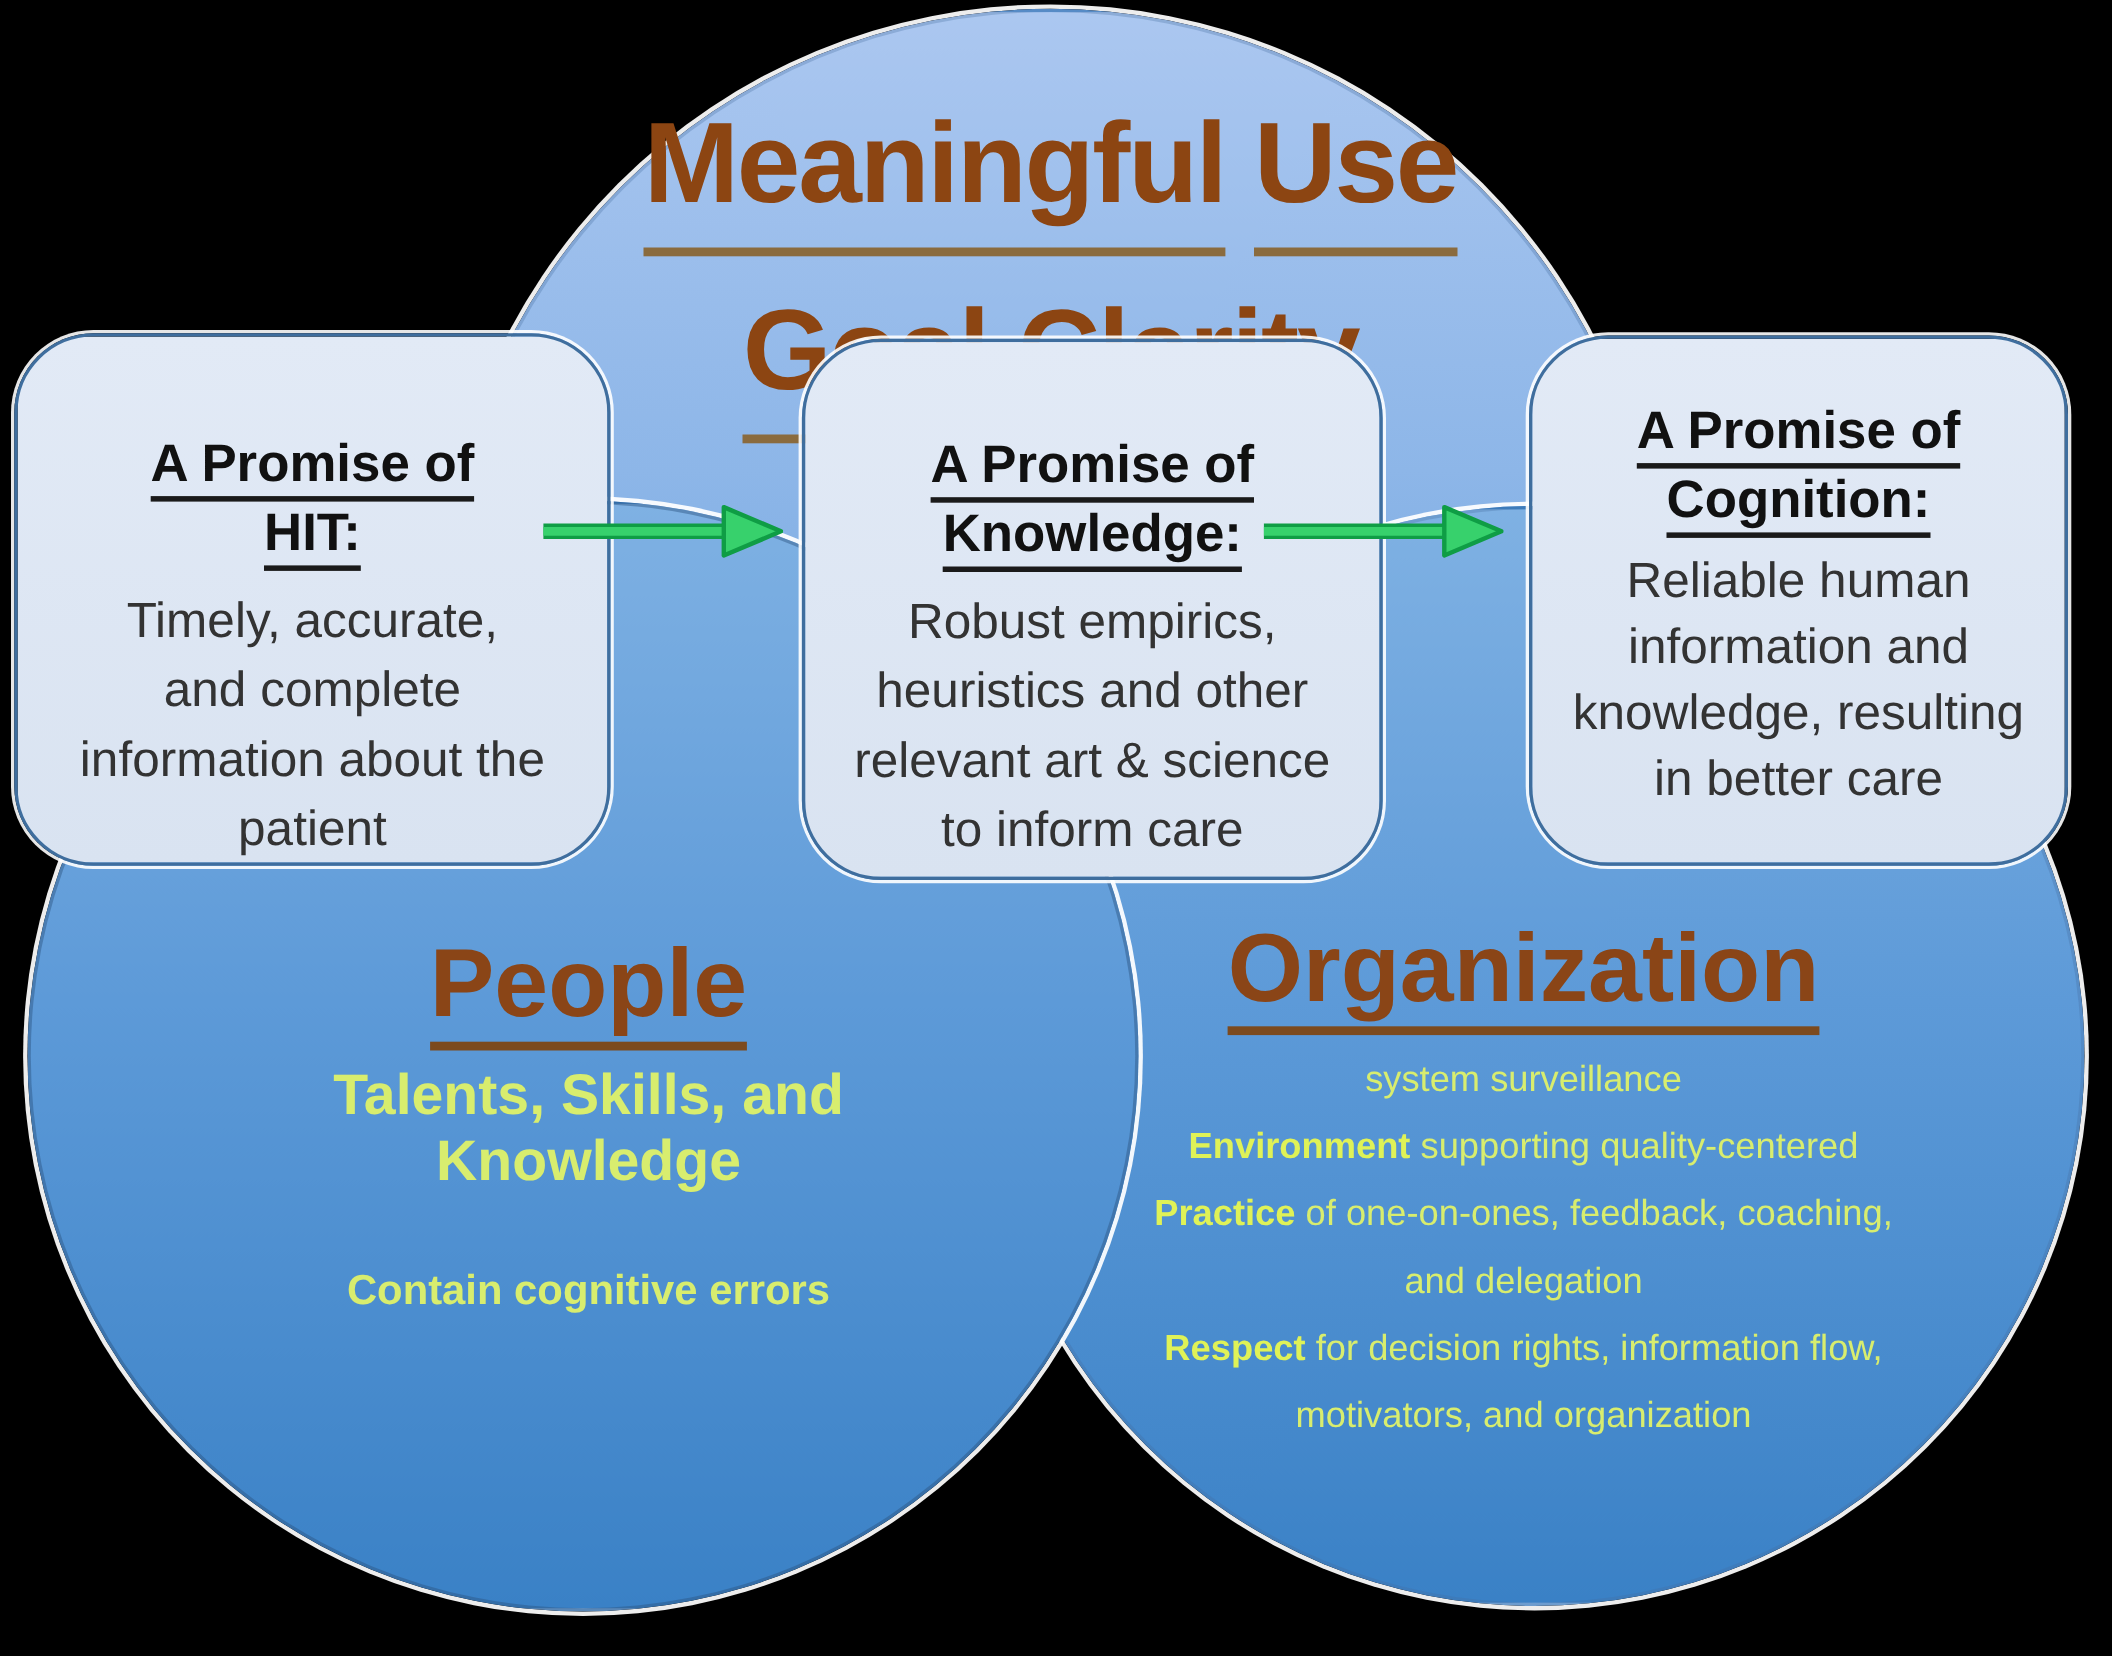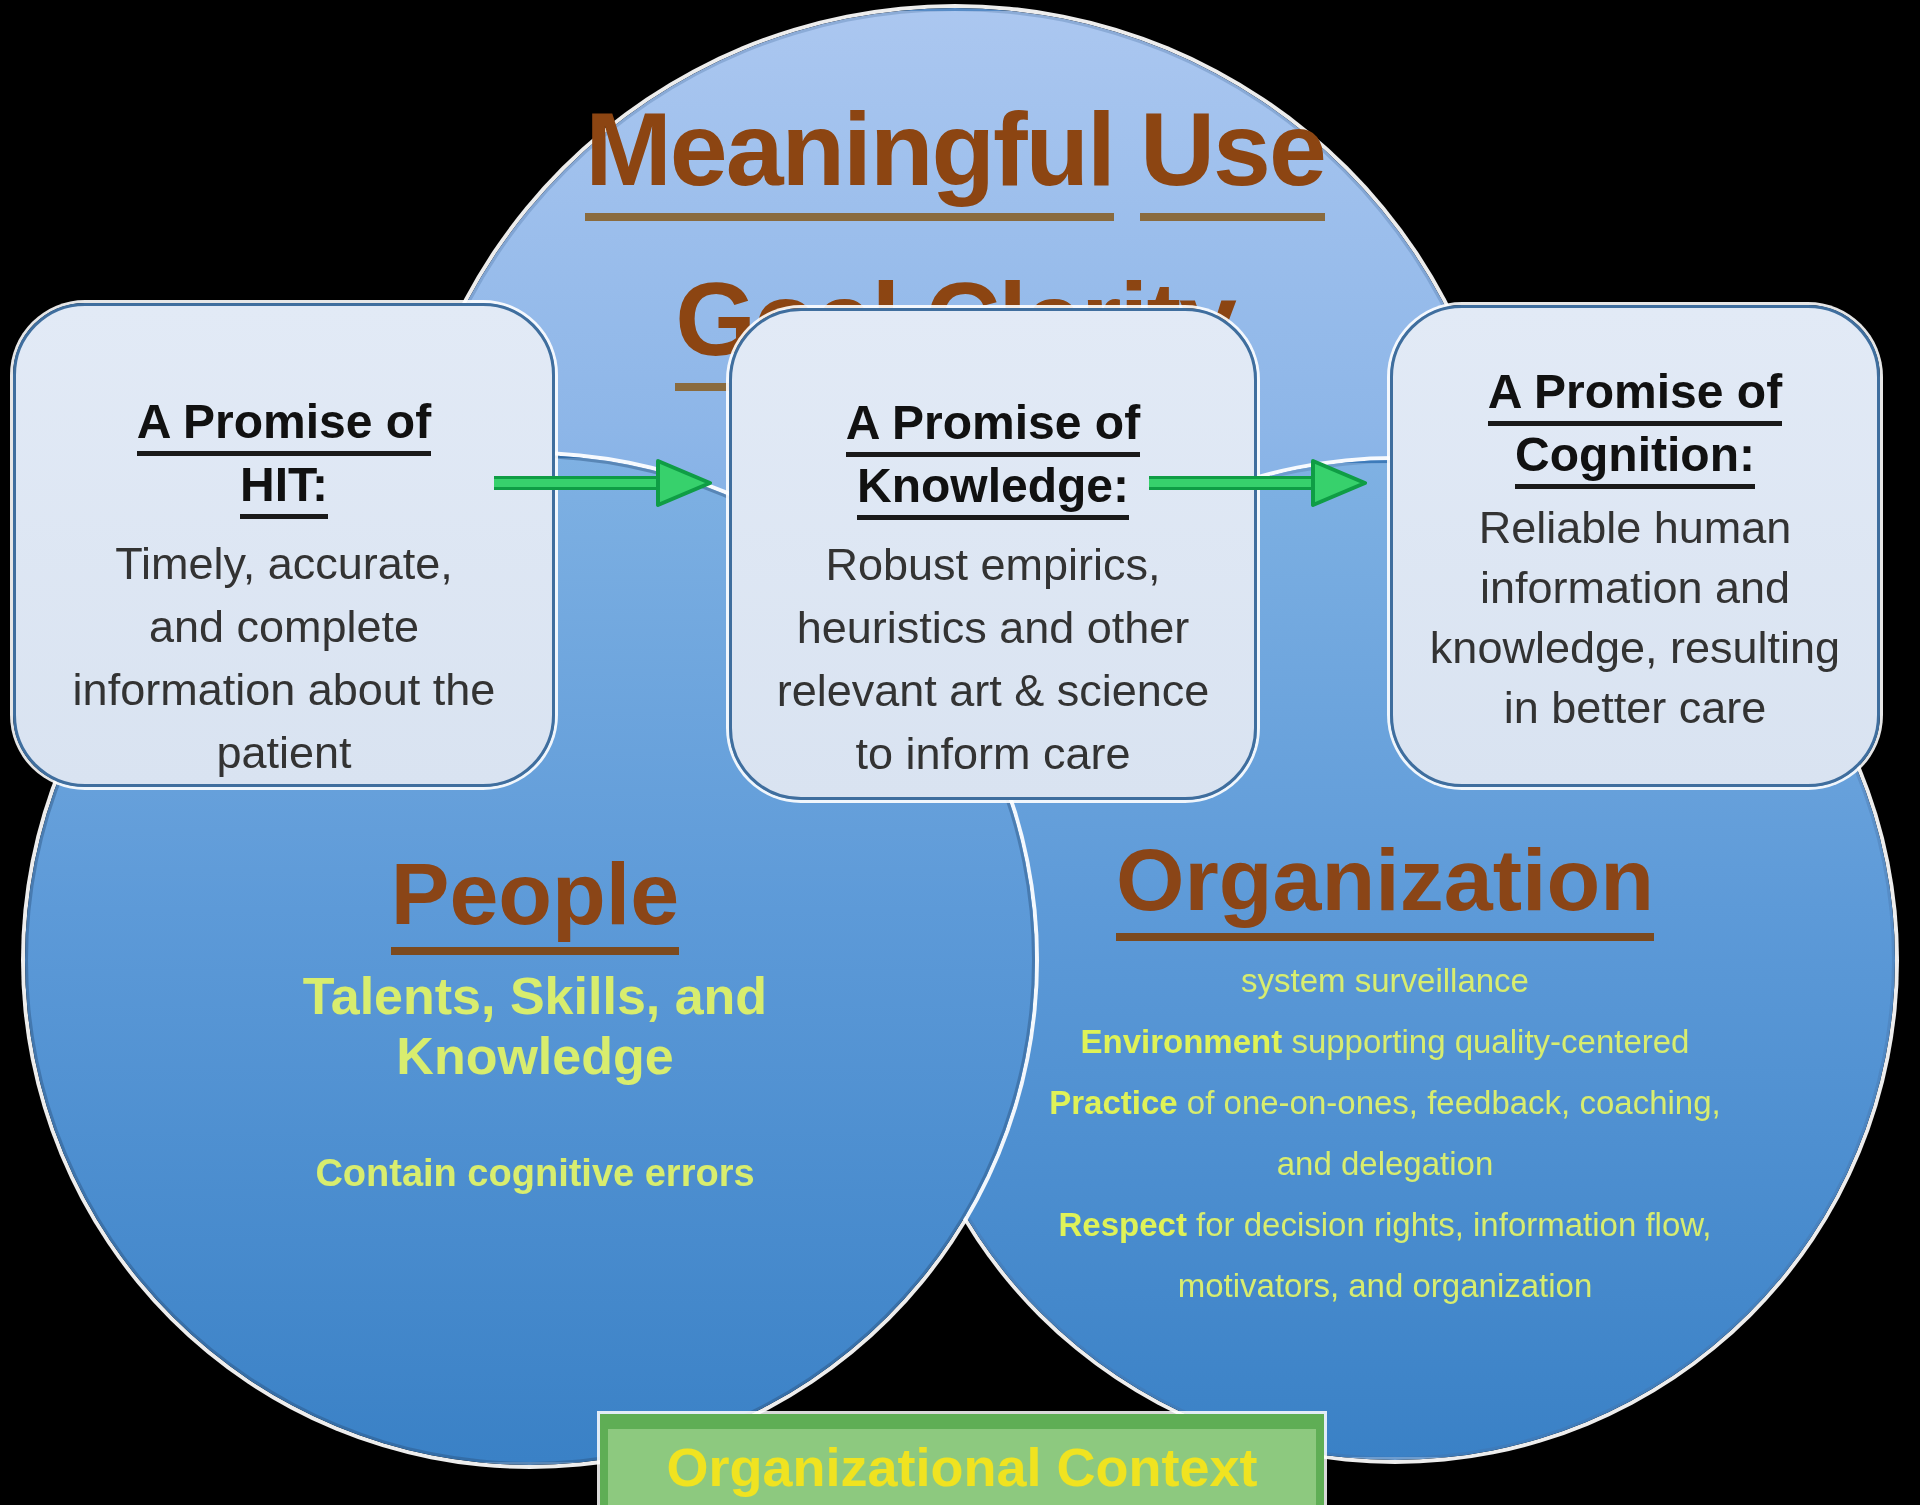--- a/index.html
+++ b/index.html
@@ -26,21 +26,21 @@
     left:25px;top:455px;width:1010px;height:1010px;
     background:linear-gradient(180deg,#7fb1e3 0%,#5d9ad8 45%,#3a81c6 100%);
     border:3px solid rgba(44,84,128,.45);
     box-shadow:0 0 0 4px rgba(255,255,255,.93);
   }
   
   #title{
     position:absolute;left:400px;top:64px;width:1110px;text-align:center;z-index:5;
     color:#8c4512;font-weight:bold;font-size:104px;line-height:170px;letter-spacing:-2px;
   }
-  #title .uw{border-bottom:8px solid #8a6b3e;padding-bottom:6px;}
+  #title .uw{border-bottom:8px solid #8a6b3e;padding-bottom:18px;}
   #title .w1{margin-right:26px;}
   
   .pbox{
     position:absolute;z-index:6;background:linear-gradient(180deg,#e2eaf6,#d9e3f1);
     border:3px solid #3f6e9e;border-radius:72px;
     box-shadow:0 0 0 3px rgba(255,255,255,.9);
     text-align:center;color:#111;
   }
   #box-hit   {left:13px;  top:303px;width:542px;height:484px;padding-top:84px;}
   #box-know  {left:729px; top:308px;width:528px;height:492px;padding-top:80px;}
@@ -156,17 +156,14 @@
     <div class="bullets">
       <div><span>system surveillance</span></div>
       <div><span class="lead">Environment</span><span> supporting quality-centered</span></div>
       <div><span class="lead">Practice</span><span> of one-on-ones, feedback, coaching,</span></div>
       <div><span>and delegation</span></div>
       <div><span class="lead">Respect</span><span> for decision rights, information flow,</span></div>
       <div><span>motivators, and organization</span></div>
     </div>
   </div>
 
-  <div id="banner">
-    <span class="txt">Organizational Context</span>
-  </div>
 
 </div>
 
 </body></html>

